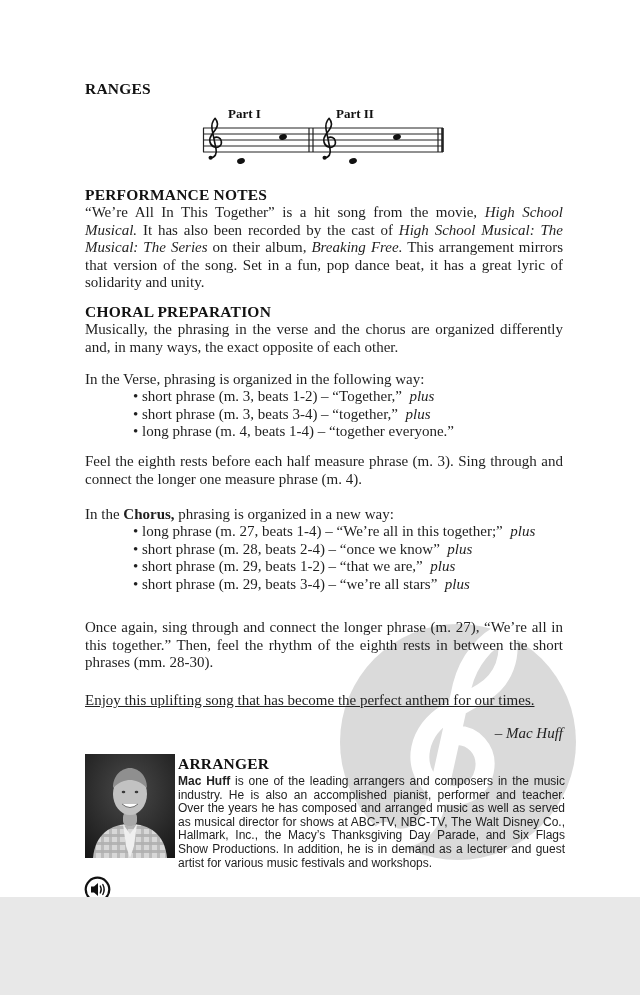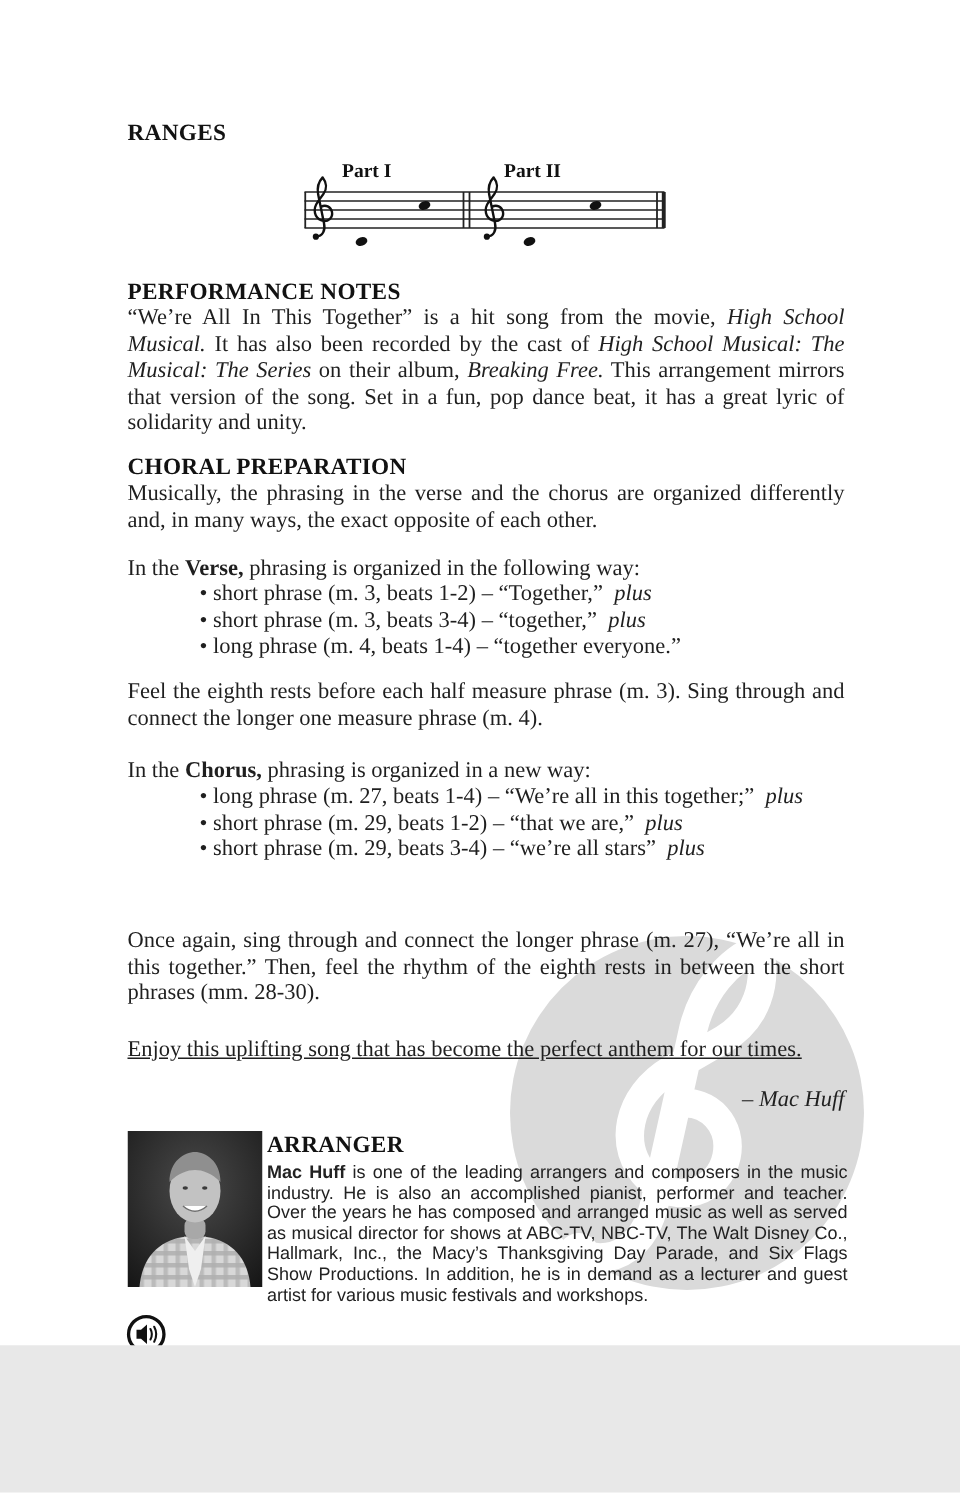--- a/index.html
+++ b/index.html
@@ -92,32 +92,33 @@
       </g>
     </svg>
   </div>
 
   <div class="abs content heading" style="left:85px;top:186px;">PERFORMANCE NOTES</div>
   <div class="abs content para" style="left:85px;top:204px;width:478px;"><span>“We’re All In This Together” is a hit song from the movie, </span><span style="font-style: italic;">High School Musical.</span><span> It has also been recorded by the cast of </span><span style="font-style: italic;">High School Musical: The Musical: The Series</span><span> on their album, </span><span style="font-style: italic;">Breaking Free.</span><span> This arrangement mirrors that version of the song. Set in a fun, pop dance beat, it has a great lyric of solidarity and unity.</span></div>
 
   <div class="abs content heading" style="left:85px;top:303px;">CHORAL PREPARATION</div>
   <div class="abs content para" style="left:85px;top:321px;width:478px;"><span>Musically, the phrasing in the verse and the chorus are organized differently and, in many ways, the exact opposite of each other.</span></div>
 
-  <div class="abs content lead" style="left:85px;top:371px;width:478px;"><span>In the </span><span style="font-weight: bold; margin-top: 40px;">Verse,</span><span> phrasing is organized in the following way:</span></div>
+  <div class="abs content lead" style="left:85px;top:371px;width:478px;"><span>In the </span><span style="font-weight: normal; margin-top: 40px;">Verse,</span><span> phrasing is organized in the following way:</span></div>
   <div class="abs content bullets" style="left:133px;top:388px;width:430px;">
       <div class="bullet-line"><span>• short phrase (m. 3, beats 1-2) – “Together,” &nbsp;</span><span style="font-style: italic;">plus</span></div>
       <div class="bullet-line"><span>• short phrase (m. 3, beats 3-4) – “together,” &nbsp;</span><span style="font-style: italic;">plus</span></div>
       <div class="bullet-line"><span>• long phrase (m. 4, beats 1-4) – “together everyone.”</span></div>
     </div>
 
   <div class="abs content para" style="left:85px;top:453px;width:478px;"><span>Feel the eighth rests before each half measure phrase (m. 3). Sing through and connect the longer one measure phrase (m. 4).</span></div>
 
   <div class="abs content lead" style="left:85px;top:506px;width:478px;"><span>In the </span><span style="font-weight: bold;">Chorus,</span><span> phrasing is organized in a new way:</span></div>
   <div class="abs content bullets" style="left:133px;top:523px;width:430px;">
       <div class="bullet-line"><span>• long phrase (m. 27, beats 1-4) – “We’re all in this together;” &nbsp;</span><span style="font-style: italic;">plus</span></div>
+      <div class="bullet-line"><span>• short phrase (m. 28, beats 2-4) – “once we know” &nbsp;</span><span style="font-style: italic;">plus</span></div>
       <div class="bullet-line"><span>• short phrase (m. 29, beats 1-2) – “that we are,” &nbsp;</span><span style="font-style: italic;">plus</span></div>
       <div class="bullet-line"><span>• short phrase (m. 29, beats 3-4) – “we’re all stars” &nbsp;</span><span style="font-style: italic;">plus</span></div>
     </div>
 
   <div class="abs content para" style="left:85px;top:619px;width:478px;"><span>Once again, sing through and connect the longer phrase (m. 27), “We’re all in this together.” Then, feel the rhythm of the eighth rests in between the short phrases (mm. 28-30).</span></div>
 
   <div class="abs content para" style="left:85px;top:692px;width:478px;text-decoration:underline;"><span>Enjoy this uplifting song that has become the perfect anthem for our times.</span></div>
 
   <div class="abs content signature" style="left:85px;top:725px;width:478px;">– Mac Huff</div>
 

